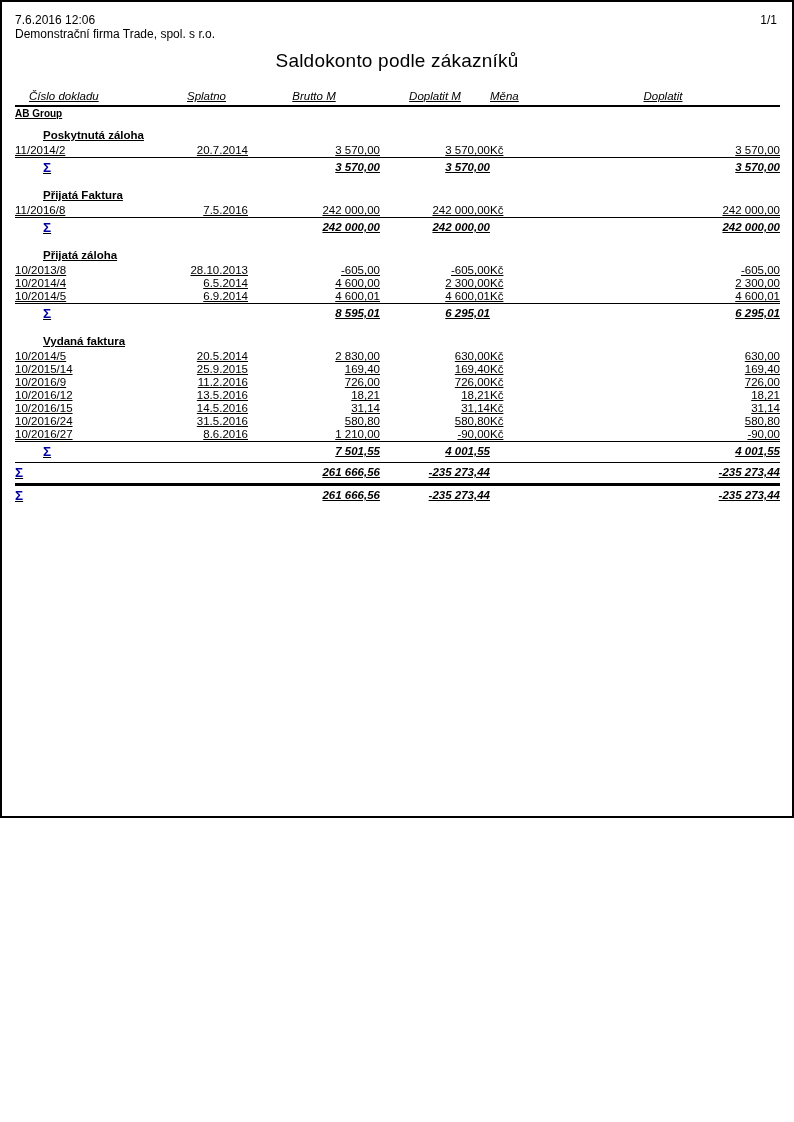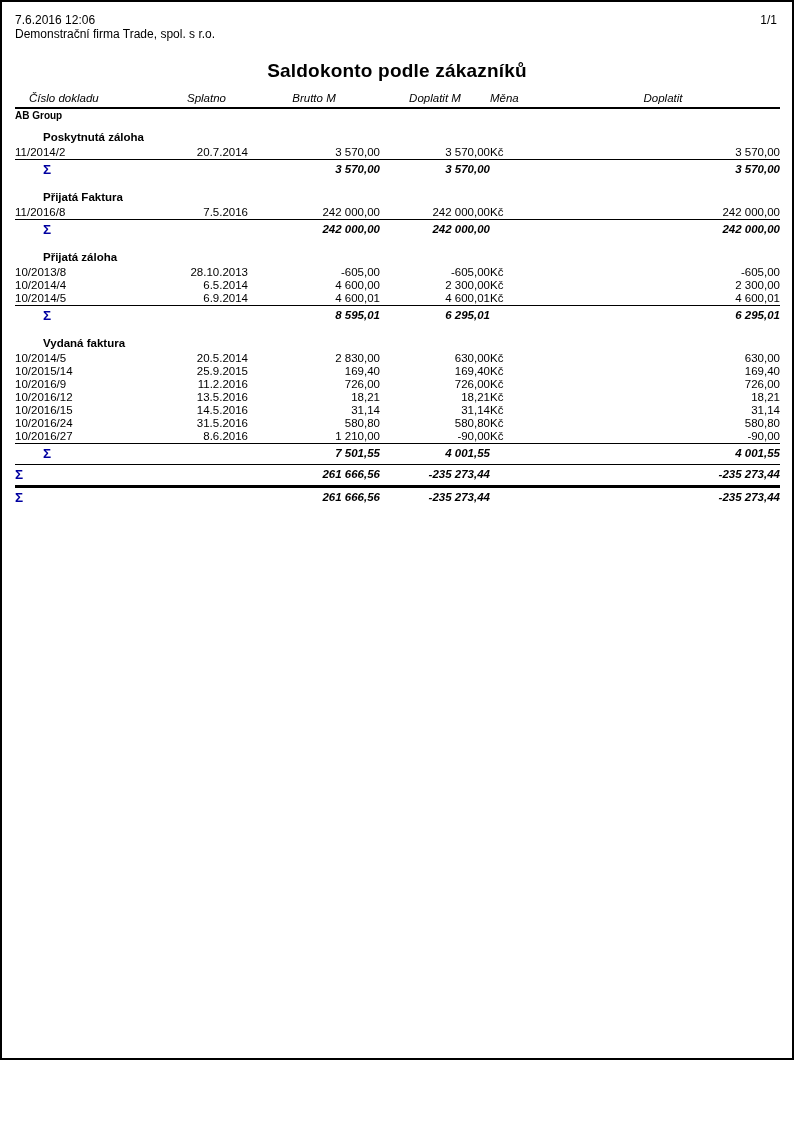--- a/index.html
+++ b/index.html
@@ -5,47 +5,48 @@
   * { margin: 0; padding: 0; box-sizing: border-box; }
   html, body { background: #ffffff; }
   body {
     font-family: "Liberation Sans", "DejaVu Sans", sans-serif;
     color: #000000;
     width: 794px;
   }
   .page {
     position: relative;
     width: 794px;
-    height: 1060px;
+    height: 818px;
     background: #ffffff;
     border: 2px solid #000000;
     overflow: hidden;
   }
   .page-header {
     display: flex;
     justify-content: space-between;
     align-items: flex-start;
     padding: 11px 15px 0 13px;
     font-size: 12px;
     line-height: 14px;
   }
   .page-header .hdr-left div { white-space: nowrap; }
   .title {
     text-align: center;
     font-size: 19px;
-    font-weight: bold;
-    margin-top: 19px;
+    font-weight: normal;
+    margin-top: 9px;
     letter-spacing: 0.2px;
   }
   table.report {
     border-collapse: collapse;
     table-layout: fixed;
     width: 765px;
-    margin: 8px 15px 0 13px;
+    margin: 16px 15px 0 13px;
     font-size: 11.5px;
+    text-decoration: underline;
   }
   table.report th {
     font-style: italic;
     font-weight: normal;
     border-bottom: 2px solid #000000;
     padding: 2px 0 3px 0;
     white-space: nowrap;
     text-align: center;
   }
   table.report th.h-doc { text-align: left; padding-left: 14px; }

